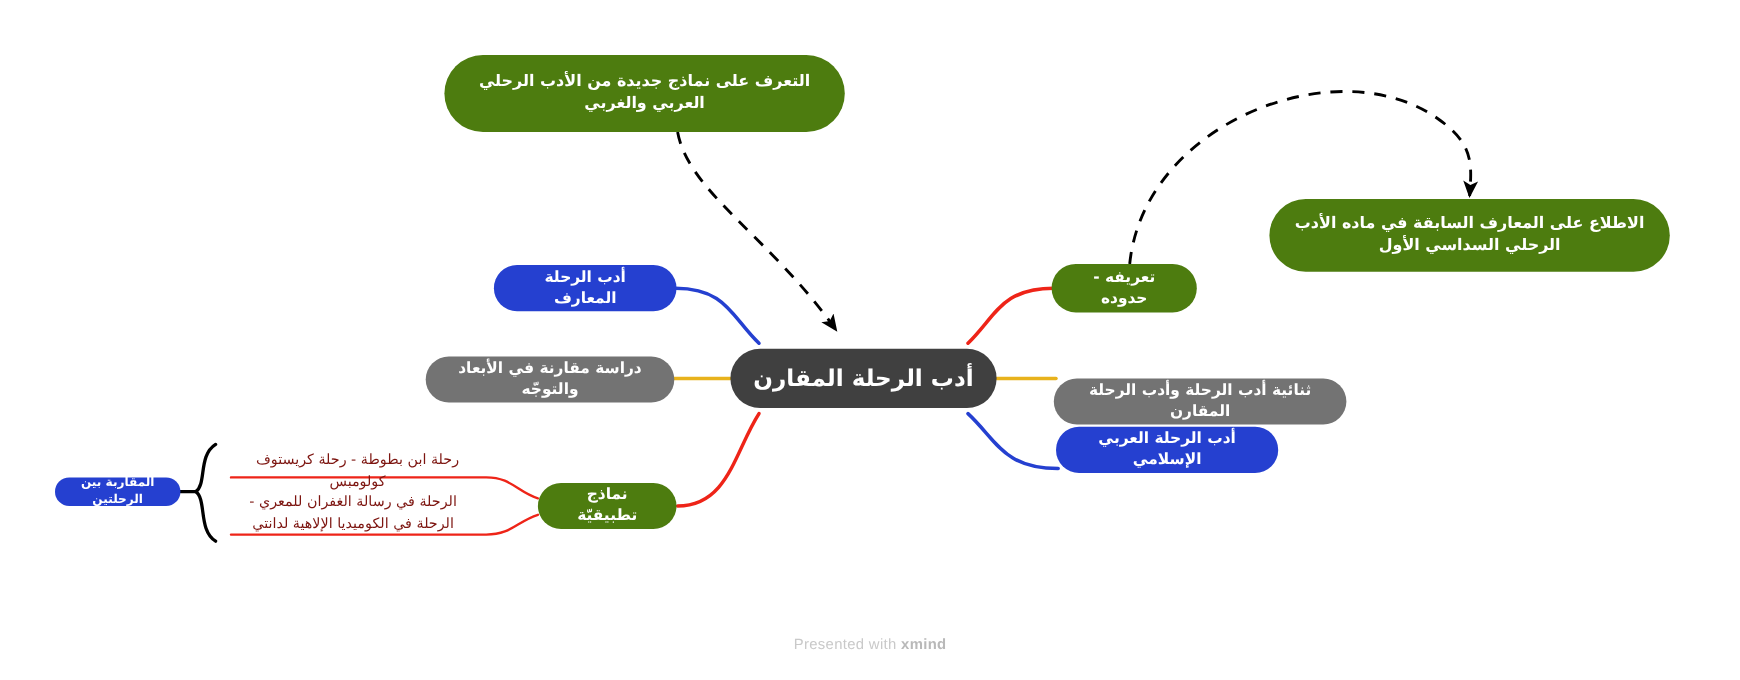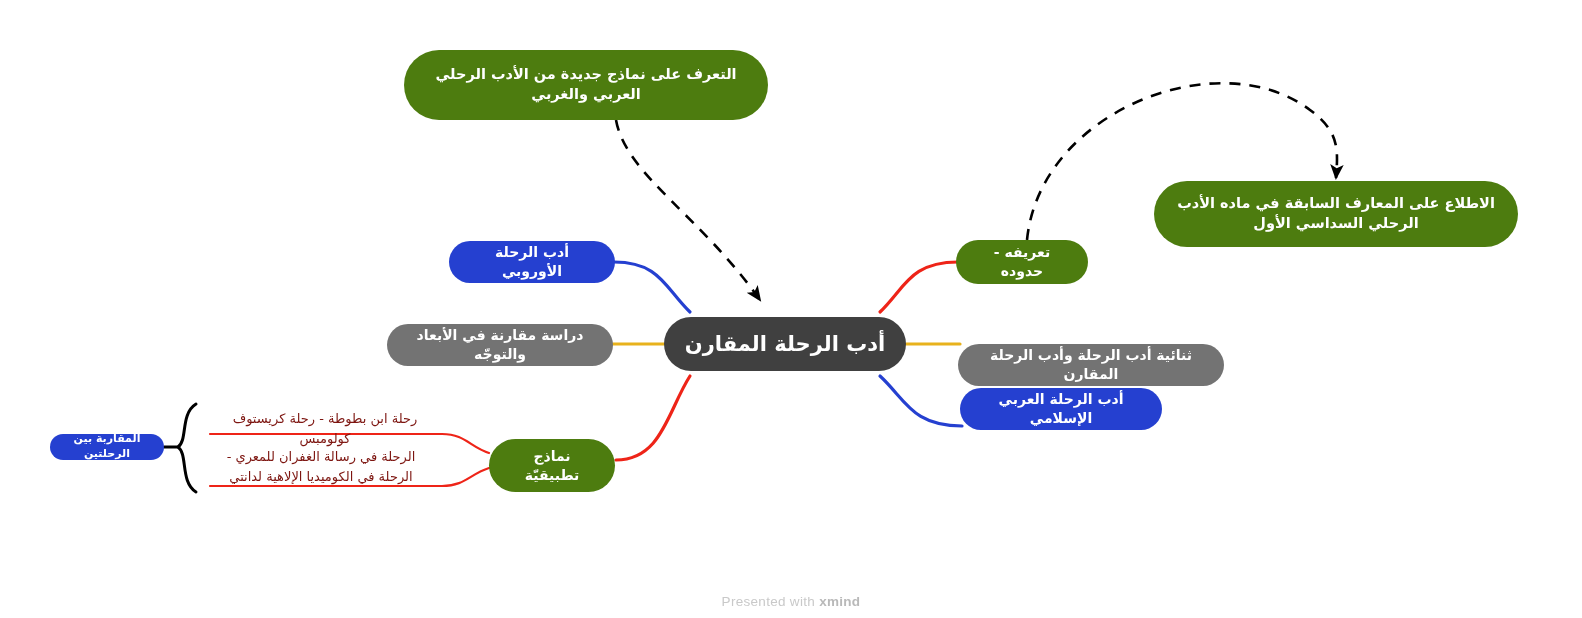--- a/index.html
+++ b/index.html
@@ -69,21 +69,20 @@
     position: absolute;
     left: 0;
     right: 0;
     top: 578px;
     text-align: center;
     color: #c9c9c9;
     font-size: 13.5px;
     font-family: "Liberation Sans", sans-serif;
     letter-spacing: 0.3px;
     z-index: 3;
-    margin-top: 16px;
   }
   .footer b { color: #b9b9b9; font-weight: 700; }
 </style>
 </head>
 <body>
 
 <div id="canvas">
 
   <svg id="wires" viewBox="0 0 1582 618" width="1582" height="618" xmlns="http://www.w3.org/2000/svg">
     <defs>
@@ -116,25 +115,25 @@
   <div class="node red sz-lg" style="left:404px; top:50px; width:364px; height:70px;">التعرف على نماذج جديدة من الأدب الرحلي  العربي والغربي</div>
 
   <div class="node red sz-lg" style="left:1154px; top:181px; width:364px; height:66px;">الاطلاع على المعارف السابقة في ماده الأدب الرحلي السداسي الأول</div>
 
   <div class="node red sz-md" style="left:956px; top:240px; width:132px; height:44px;">تعريفه - حدوده</div>
 
   <div class="node yellow sz-md" style="left:958px; top:324px; width:266px; height:42px;margin-top:20px;">ثنائية أدب الرحلة وأدب الرحلة المقارن</div>
 
   <div class="node blue sz-md" style="left:960px; top:388px; width:202px; height:42px;">أدب الرحلة العربي الإسلامي</div>
 
-  <div class="node blue sz-md" style="left:449px; top:241px; width:166px; height:42px;">أدب الرحلة الأوروبي</div>
+  <div class="node blue sz-md" style="left:449px; top:241px; width:166px; height:42px;">أدب الرحلة المعارف</div>
 
   <div class="node yellow sz-md" style="left:387px; top:324px; width:226px; height:42px;">دراسة مقارنة في الأبعاد والتوجّه</div>
 
-  <div class="node red sz-md" style="left:489px; top:439px; width:126px; height:53px;">نماذج تطبيقيّة</div>
+  <div class="node red sz-md" style="left:489px; top:439px; width:126px; height:42px;">نماذج تطبيقيّة</div>
 
   <div class="node blue sz-sm" style="left:50px; top:434px; width:114px; height:26px;">المقاربة بين الرحلتين</div>
 
   <div class="leaf-text" style="left:210px; top:409px; width:230px;">رحلة ابن بطوطة - رحلة كريستوف كولومبس</div>
 
   <div class="leaf-text" style="left:210px; top:447px; width:222px;">الرحلة في رسالة الغفران للمعري - الرحلة في الكوميديا الإلاهية لدانتي</div>
 
   <div class="footer"><span>Presented with </span><b>xmind</b></div>
 
 </div>

